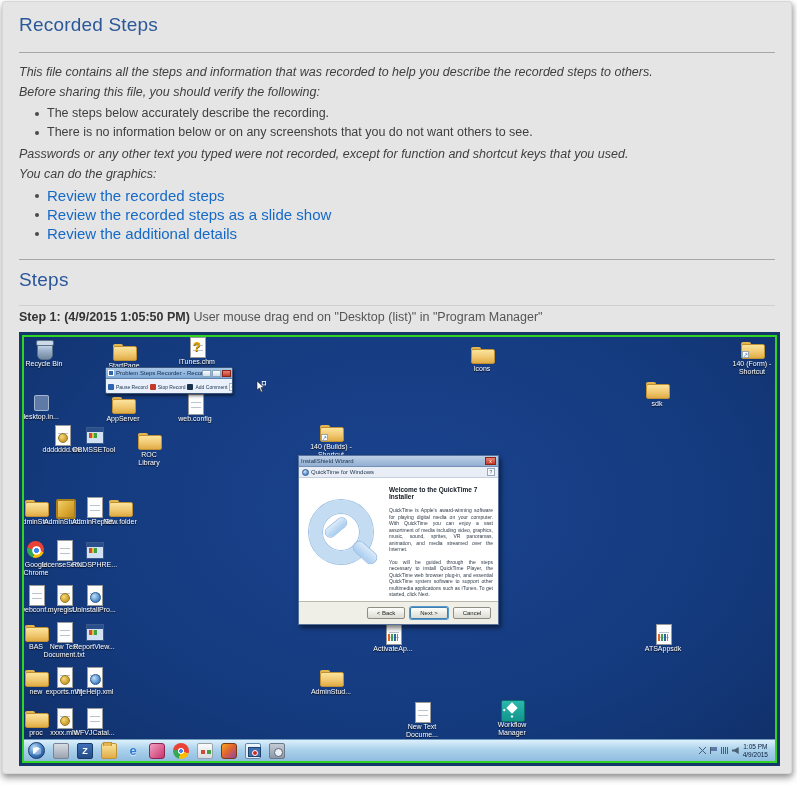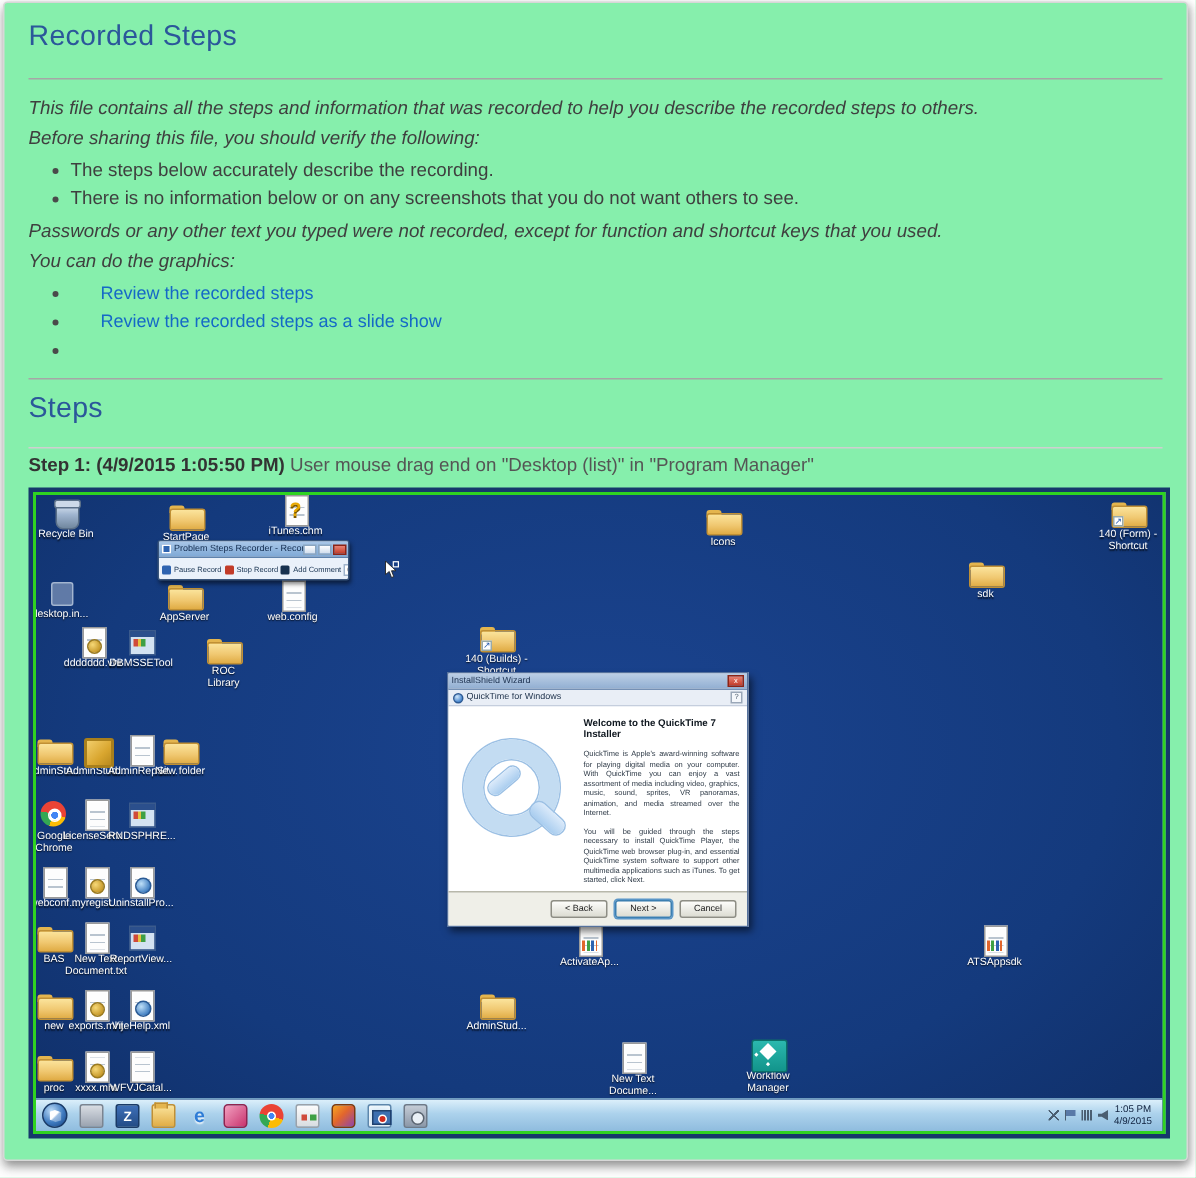--- a/index.html
+++ b/index.html
@@ -1,32 +1,32 @@
 <!DOCTYPE html>
 <html style="--heading: #2B579A; --link: #1569C7; --desktop-bg: #143A7D; --hl: #2FD321;"><head>
 <meta charset="utf-8">
 <style>
   * { margin:0; padding:0; box-sizing:border-box; }
   html,body { width:797px; height:785px; background:#fff; font-family:"Liberation Sans", sans-serif; overflow:hidden; }
   :root { --heading:#2B579A; --link:#1569C7; --desktop-bg:#143A7D; --hl:#2FD321; }
 
   .sheet { position:absolute; left:2px; top:1px; width:790px; height:773px;
-           background:#86efac; border:1px solid #d7d7d7; border-radius:3px;
+           background:#e5e5e5; border:1px solid #d7d7d7; border-radius:3px;
            box-shadow:0 4px 7px rgba(90,90,90,.55), 2px 2px 4px rgba(150,150,150,.35); }
   .inner { padding:12px 16px 0 16px; }
 
   h1.sec { color:var(--heading); font-size:19px; font-weight:normal; letter-spacing:.2px; }
   .rule { border:none; border-top:1px solid #a6a6a6; margin:16px 0 9px 0; }
   .rule.light { border-top-color:#cfcfcf; margin:14px 0 2px 0; }
   p.body { color:#3f3f3f; font-size:12.5px; line-height:20px;font-style:italic; }
   .blist { margin:2px 0 2px 0; }
   .brow { display:flex; align-items:flex-start; padding-left:16px; }
   .dot { width:4px; height:4px; border-radius:50%; background:#4a4a4a; margin:8px 8px 0 0; flex:0 0 auto; }
   .brow span { color:#3f3f3f; font-size:12.5px; line-height:19px; }
-  .brow a { color:var(--link); font-size:12px; line-height:19px; text-decoration:none; cursor:pointer;margin-left:20px; }
+  .brow a { color:var(--link); font-size:15px; line-height:19px; text-decoration:none; cursor:pointer; }
   .nextrow { text-align:right; padding:1px 0 2px 0; }
   .nextrow a { color:var(--link); font-size:12px; text-decoration:none; cursor:pointer; }
   .steprow { font-size:12.5px; color:#555; padding:2px 0 8px 0; }
   .steprow b { color:#333; font-weight:bold;text-align:right; }
 
   
   .shot { width:761px; height:434px; border:3px solid #15386B; }
   .shot-green { width:100%; height:100%; border:2px solid var(--hl); }
   .desktop { position:relative; width:100%; height:100%; overflow:hidden;
              background:radial-gradient(ellipse at 50% 40%, #1b4490 0%, var(--desktop-bg) 65%, #102f68 100%); }
@@ -222,20 +222,21 @@
       <div class="brow">
         <span class="dot"></span>
         <a>Review the recorded steps</a>
       </div>
       <div class="brow">
         <span class="dot"></span>
         <a>Review the recorded steps as a slide show</a>
       </div>
       <div class="brow">
         <span class="dot"></span>
+        <a>Review the additional details</a>
       </div>
     </div>
 
     <hr class="rule">
     <h1 class="sec">Steps</h1>
     <hr class="rule light">
 
 
     <p class="steprow"><b>Step 1: (4/9/2015 1:05:50 PM)</b><span> User mouse drag end on "Desktop (list)" in "Program Manager"</span></p>
 

